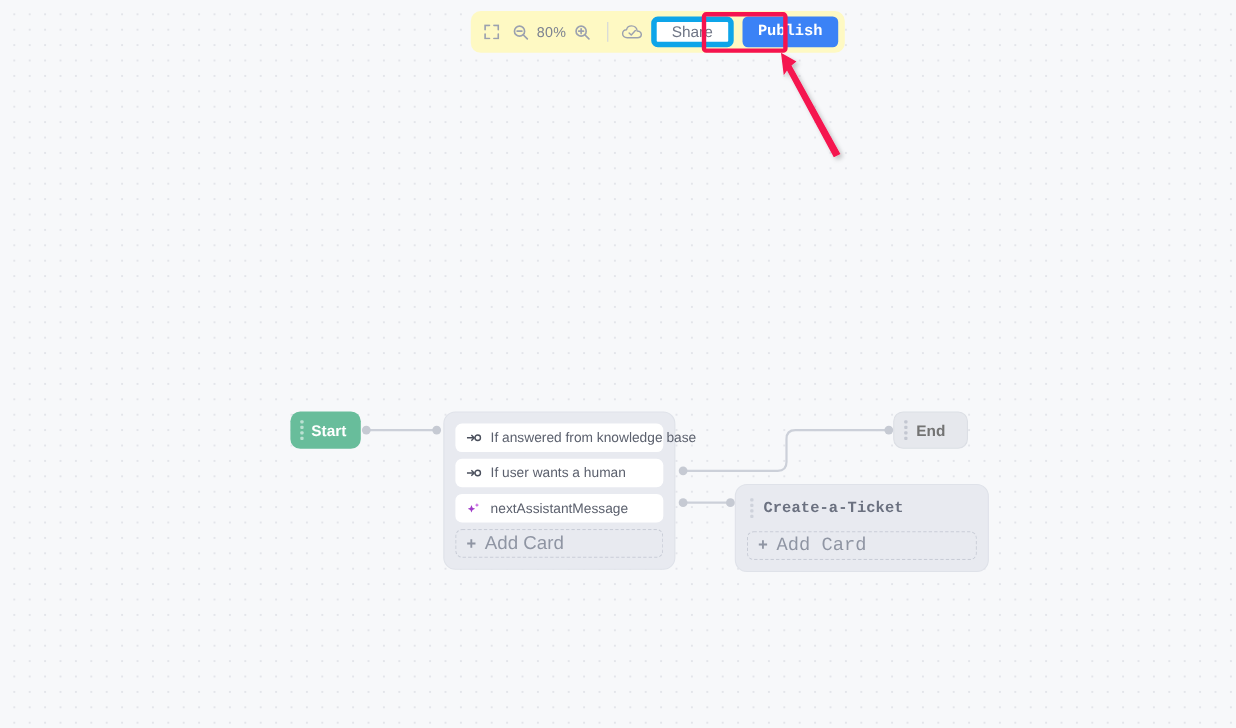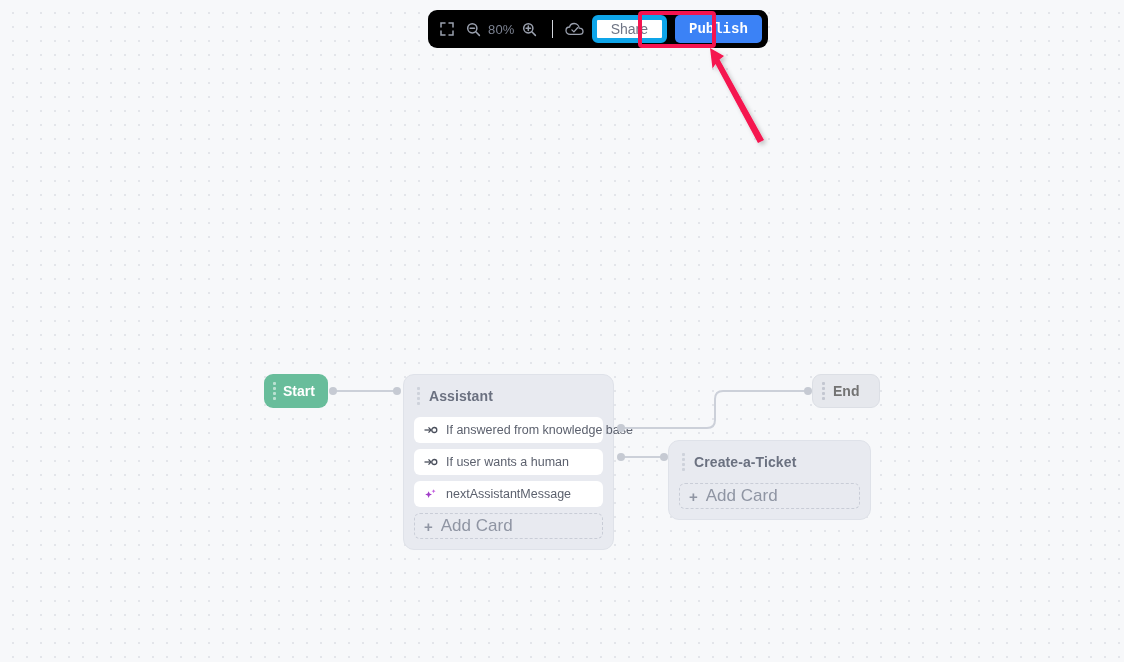--- a/index.html
+++ b/index.html
@@ -25,21 +25,21 @@
   }
 
   
   #toolbar {
     position: absolute;
     left: 428px;
     top: 10px;
     height: 38px;
     display: flex;
     align-items: center;
-    background: #000000;
+    background: #fef9c3;
     border-radius: 9px;
     padding: 0 6px;
     box-sizing: border-box;
   }
   .tb-icon-btn {
     width: 26px;
     height: 26px;
     display: flex;
     align-items: center;
     justify-content: center;
@@ -288,29 +288,20 @@
         <i></i>
           <i></i>
           <i></i>
           <i></i>
       </span>
       <span class="pill-label">Start</span>
     </div>
   </div>
 
   <div class="node panel" id="node-assistant" style="left:403px;top:374px;width:211px;">
-    <div class="panel-head">
-      <span class="grip">
-        <i></i>
-          <i></i>
-          <i></i>
-          <i></i>
-      </span>
-      <span class="panel-title">Assistant</span>
-    </div>
 
     <div class="card">
       <span class="card-icon">
         <svg width="14" height="10" viewBox="0 0 14 10">
           <line x1="0.5" y1="5" x2="7" y2="5" stroke="#4a4f5c" stroke-width="1.3"></line>
           <path d="M 4.5 2.4 L 7 5 L 4.5 7.6" fill="none" stroke="#4a4f5c" stroke-width="1.3"></path>
           <circle cx="10.3" cy="5" r="2.5" fill="none" stroke="#4a4f5c" stroke-width="1.3"></circle>
         </svg>
       </span>
       <span class="card-label">If answered from knowledge base</span>
@@ -337,21 +328,21 @@
       <span class="card-label">nextAssistantMessage</span>
     </div>
 
 
     <div class="add-card">
       <span class="plus">+</span>
       <span class="add-label">Add Card</span>
     </div>
   </div>
 
-  <div class="node panel" id="node-ticket" style="left:668px;top:440px;width:203px;">
+  <div class="node panel" id="node-ticket" style="left:668px;top:440px;width:231px;font-family:Liberation Mono, monospace;">
     <div class="panel-head">
       <span class="grip">
         <i></i>
           <i></i>
           <i></i>
           <i></i>
       </span>
       <span class="panel-title">Create-a-Ticket</span>
     </div>
     <div class="add-card">

